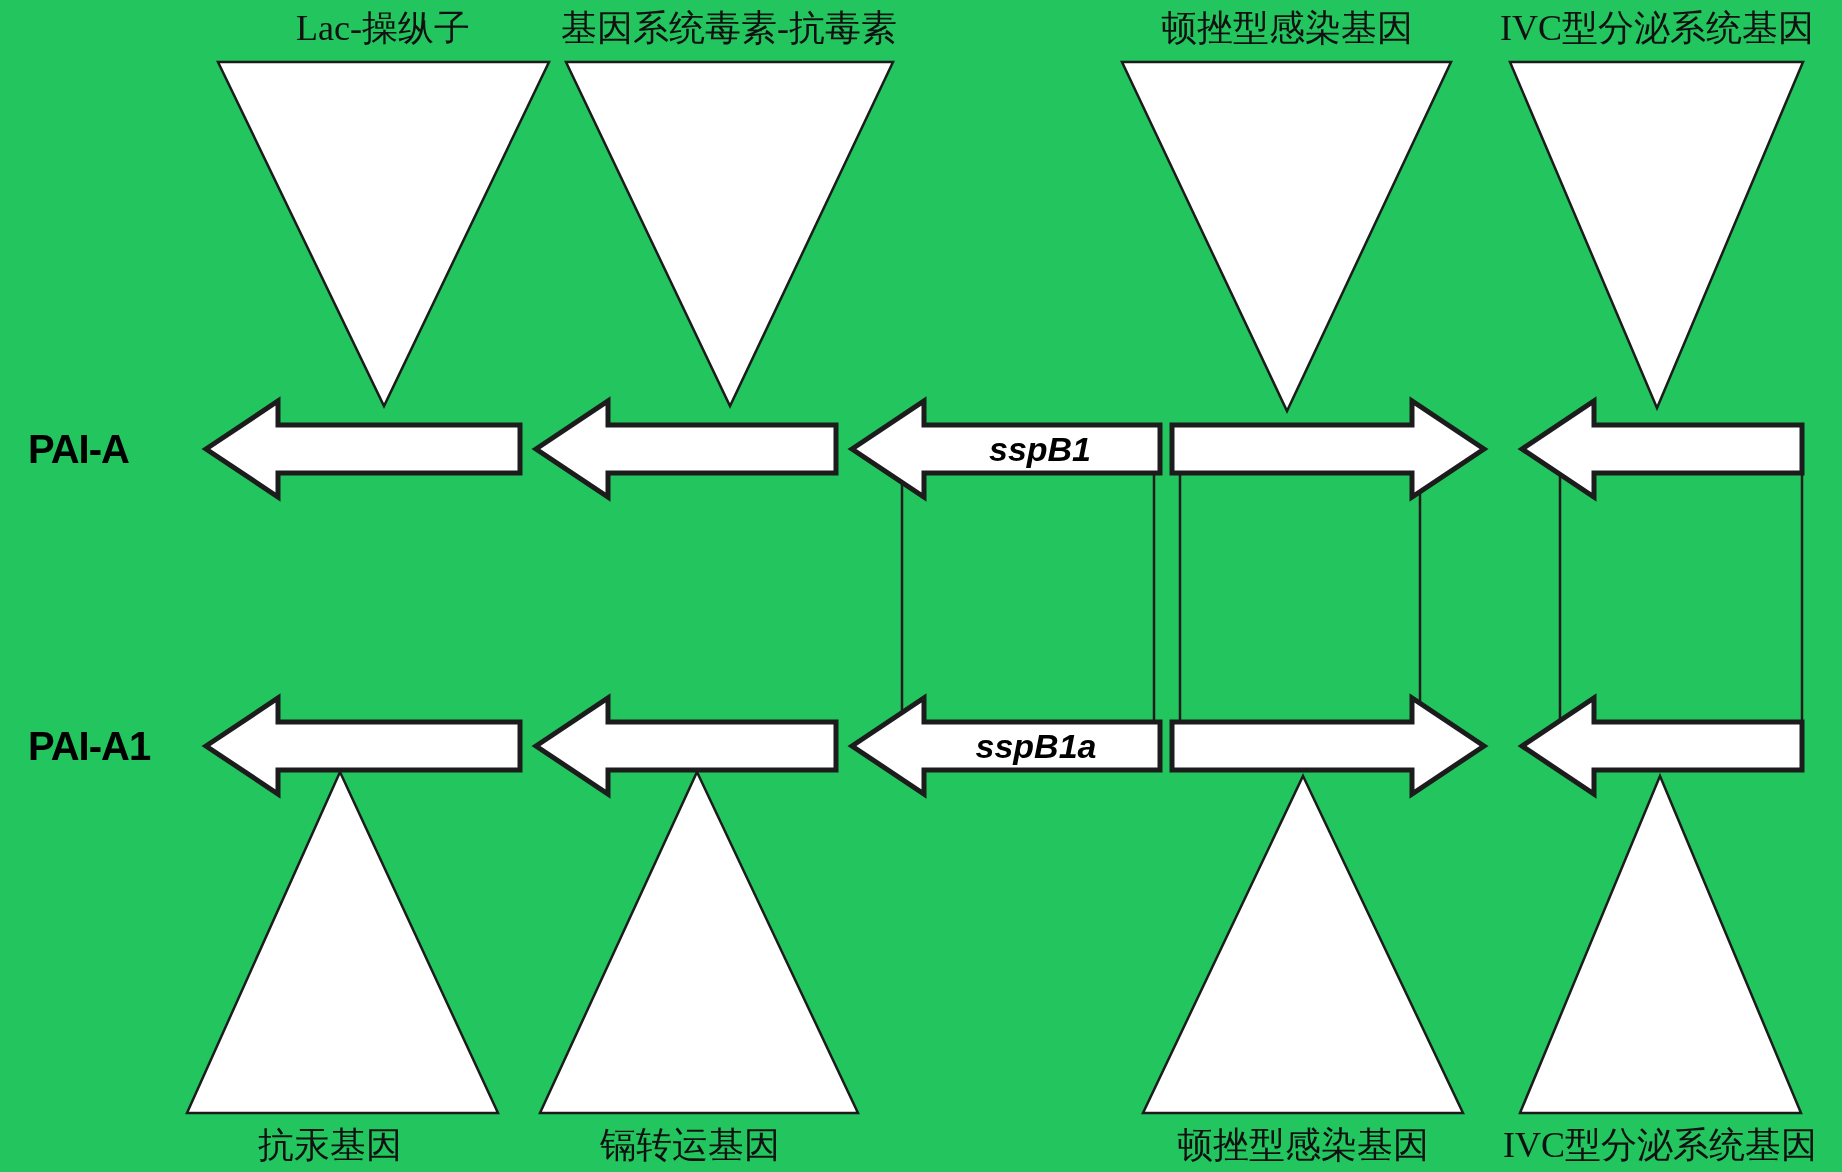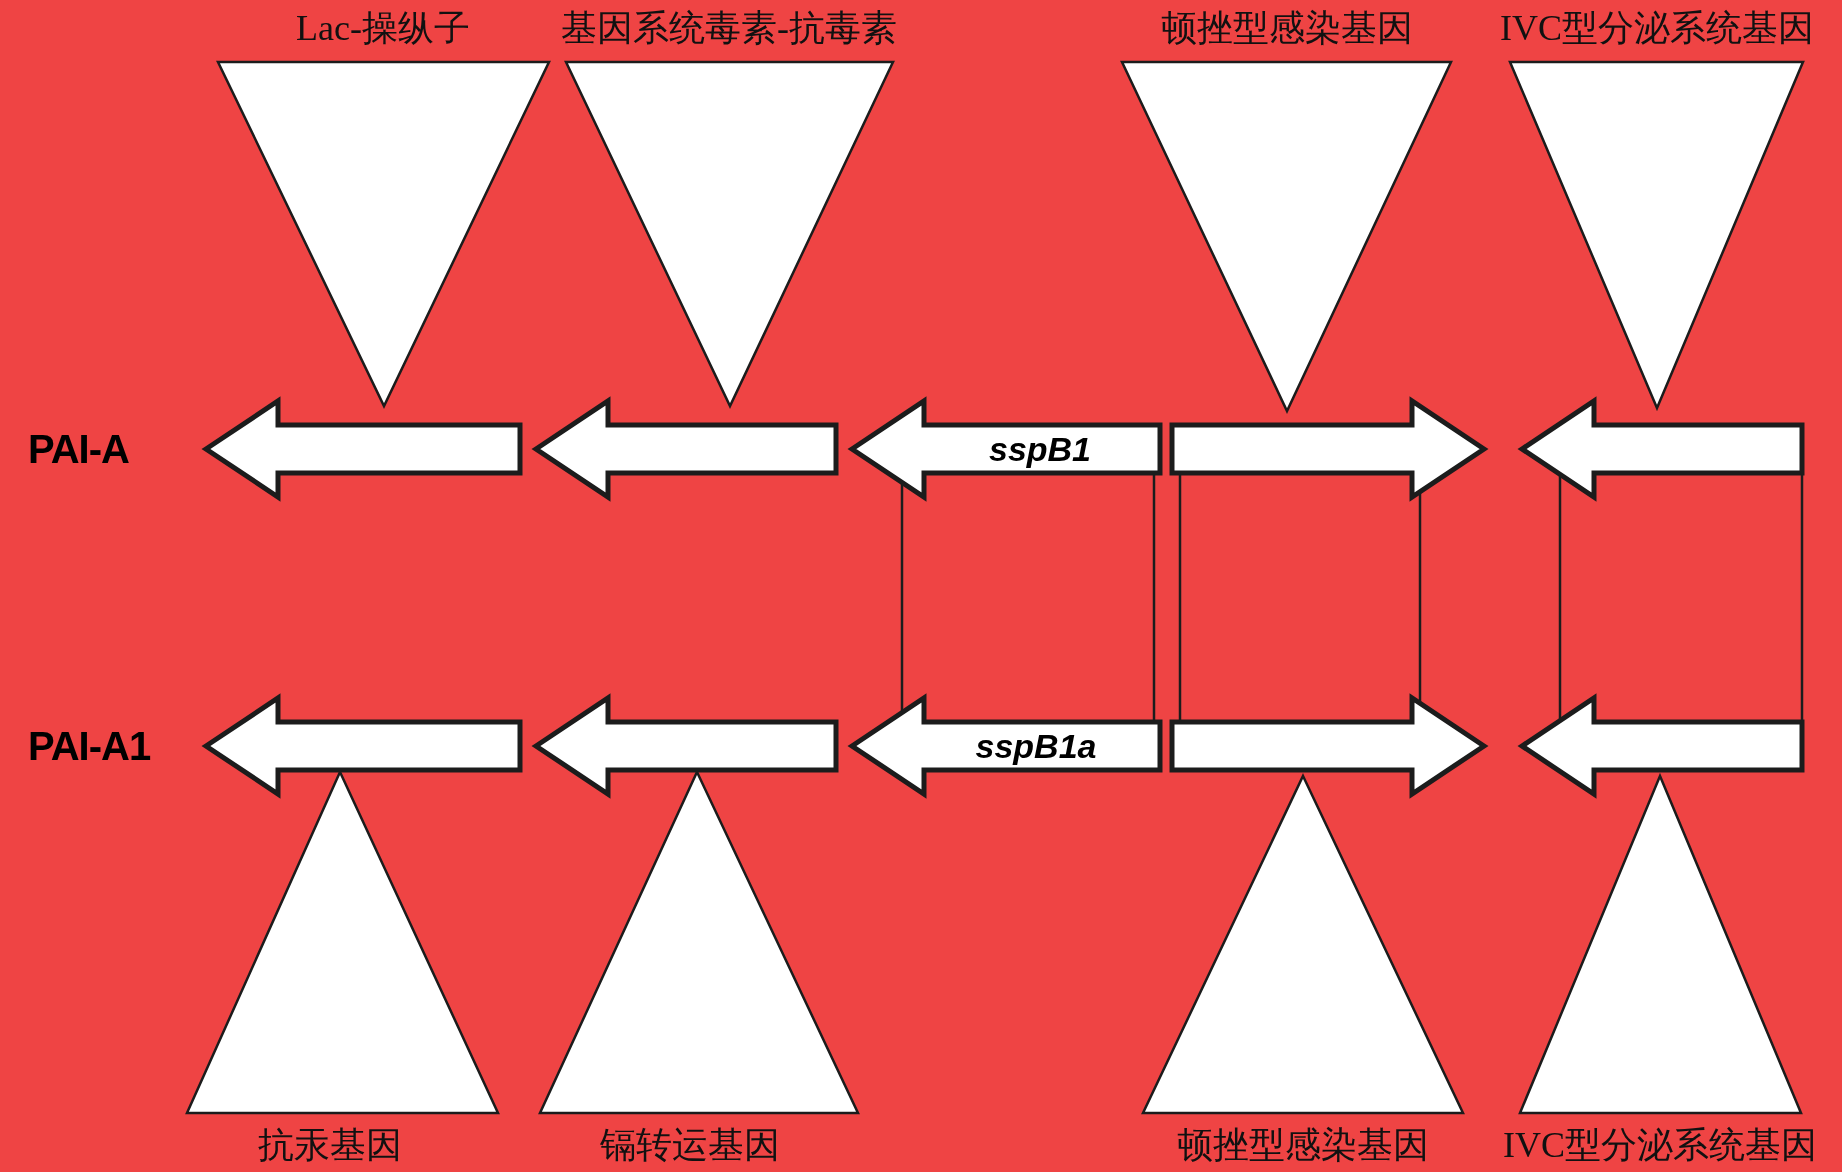--- a/index.html
+++ b/index.html
@@ -4,21 +4,21 @@
 <style>
   html, body {
     margin: 0;
     padding: 0;
     background: #ffffff;
   }
   .stage {
     position: relative;
     width: 1842px;
     height: 1172px;
-    background: #ef4444;
+    background: #22c55e;
     overflow: hidden;
   }
   svg { display: block; }
 
   .tri {
     fill: #ffffff;
     stroke: #1c1c1c;
     stroke-width: 2.5;
     stroke-linejoin: miter;
   }

